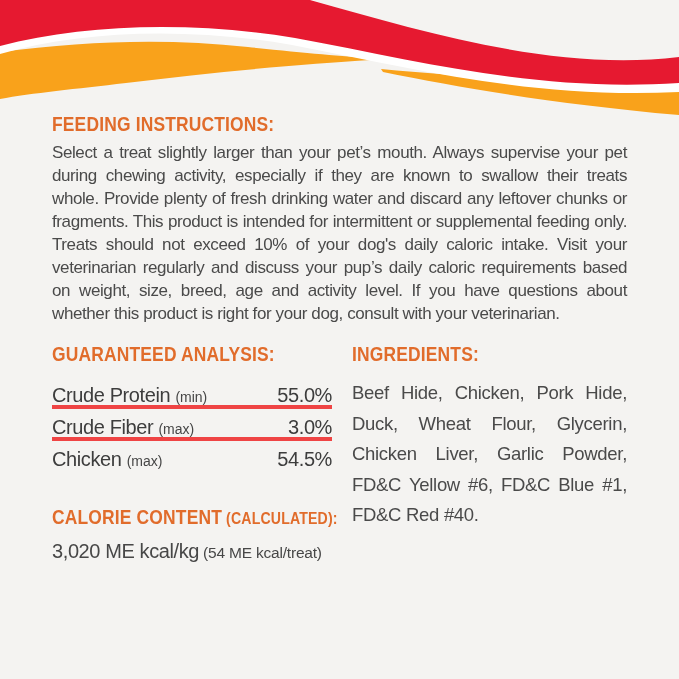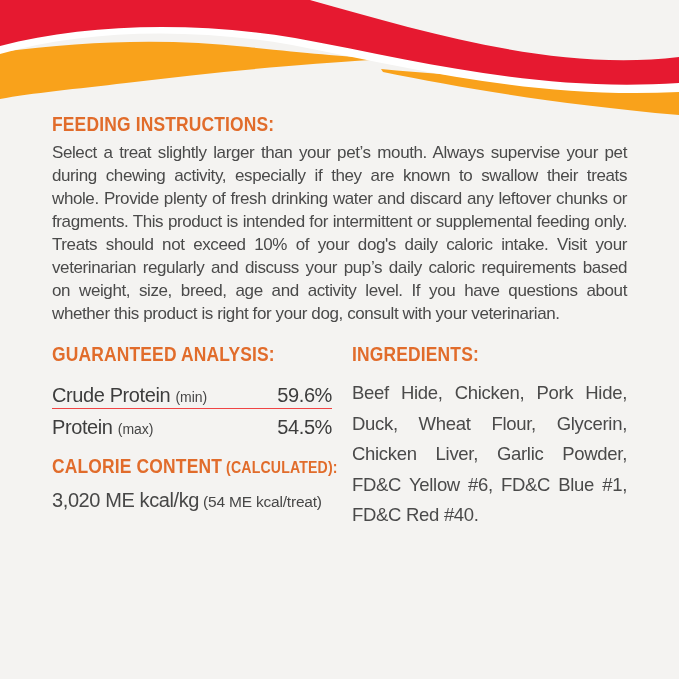--- a/index.html
+++ b/index.html
@@ -22,27 +22,27 @@
     color:#4a4a4a;font-size:17px;letter-spacing:-.4px;line-height:23px;
     text-align:justify;
   }
   .columns{display:flex;margin-top:17px;}
   .col-left{width:280px;margin-right:20px;flex:0 0 auto;}
   .col-right{width:275px;flex:0 0 auto;}
   .analysis-table{margin-top:11px;}
   .analysis-row{
     display:flex;justify-content:space-between;align-items:baseline;
     height:32px;box-sizing:border-box;padding-top:7px;
-    border-bottom:1px solid #ef4444;
+    border-bottom:4px solid #ef4444;
     color:#3d3d3d;font-size:20px;letter-spacing:-.4px;
   }
   .analysis-row:last-child{border-bottom:none;}
   .qualifier{font-size:14px;letter-spacing:0;color:#464646;}
   .analysis-value{font-size:20px;color:#3d3d3d;}
-  .calorie-heading{margin-top:13px;white-space:nowrap;}
+  .calorie-heading{margin-top:32px;white-space:nowrap;}
   .calorie-suffix{font-size:17px;}
   .calorie-line{margin-top:9px;color:#474747;font-size:20px;letter-spacing:-.4px;white-space:nowrap;}
   .calorie-per-treat{font-size:15.5px;letter-spacing:-.2px;margin-top:22px;}
   .ingredients-body{
     margin-top:12px;color:#4a4a4a;font-size:18.5px;letter-spacing:-.3px;
     line-height:30.5px;text-align:justify;
   }
 </style>
 </head>
 <body>
@@ -71,24 +71,28 @@
     <div class="columns">
 
       <div class="col-left">
         <div class="section-heading">
           <span class="condensed">GUARANTEED ANALYSIS:</span>
         </div>
 
         <div class="analysis-table">
           <div class="analysis-row">
             <span><span>Crude Protein</span> <span class="qualifier">(min)</span></span>
-            <span class="analysis-value">59.6%</span>
+            <span class="analysis-value">55.0%</span>
           </div>
           <div class="analysis-row">
-            <span><span>Protein</span> <span class="qualifier">(max)</span></span>
+            <span><span>Crude Fiber</span> <span class="qualifier">(max)</span></span>
+            <span class="analysis-value">3.0%</span>
+          </div>
+          <div class="analysis-row">
+            <span><span>Chicken</span> <span class="qualifier">(max)</span></span>
             <span class="analysis-value">54.5%</span>
           </div>
         </div>
 
         <div class="section-heading calorie-heading">
           <span class="condensed"><span>CALORIE CONTENT</span><span class="calorie-suffix"> (CALCULATED):</span></span>
         </div>
         <div class="calorie-line">
           <span>3,020 ME kcal/kg</span><span class="calorie-per-treat"> (54 ME kcal/treat)</span>
         </div>

